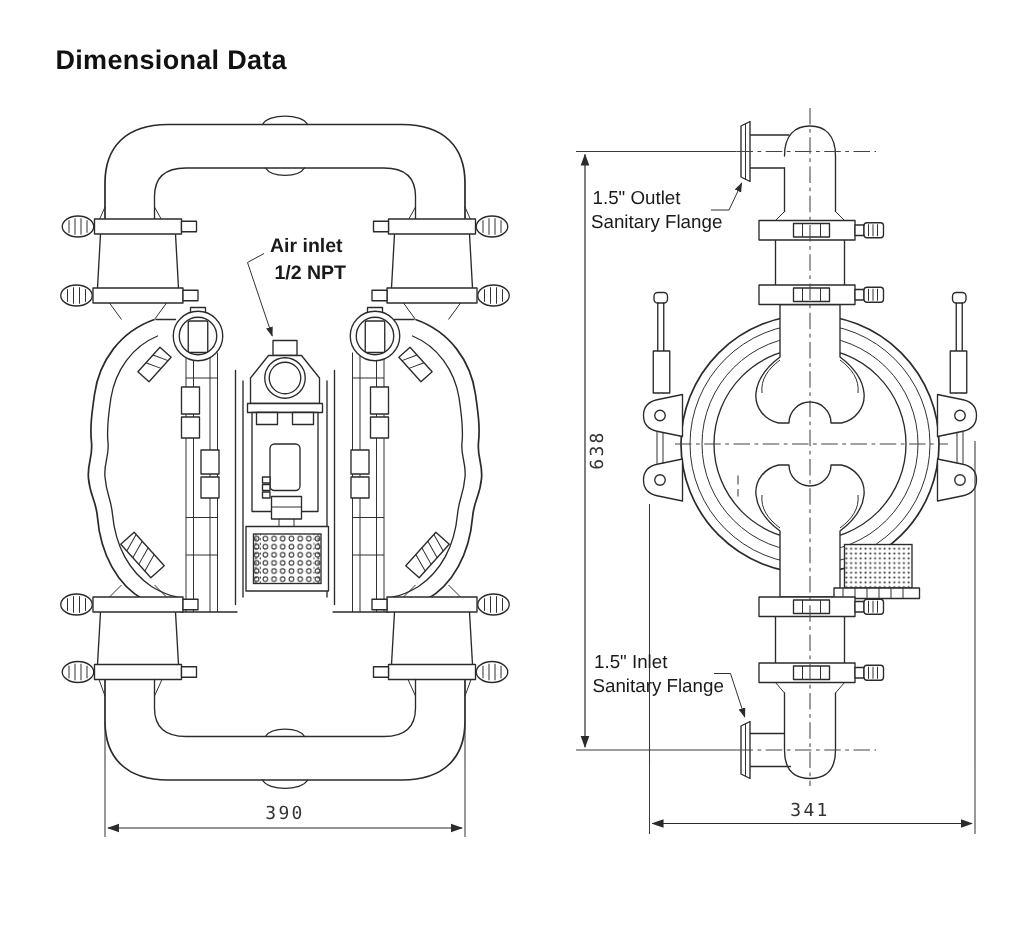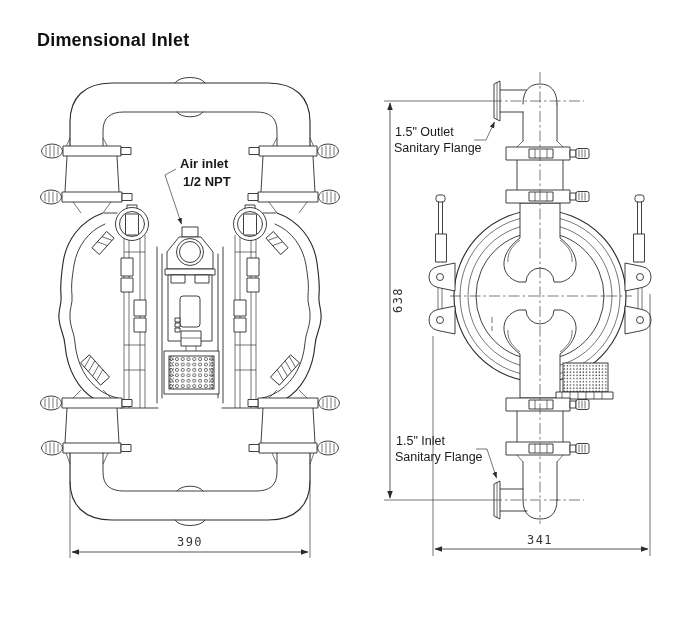--- a/index.html
+++ b/index.html
@@ -18,21 +18,21 @@
   svg .dim{stroke:#2b2b2b;stroke-width:.8;fill:none;}
   svg text{fill:#1a1a1a;}
   svg .lbl{font-family:"Liberation Sans",sans-serif;font-size:12.5px;}
   svg .lblb{font-family:"Liberation Sans",sans-serif;font-size:13px;font-weight:600;}
   svg .dtx{font-family:"DejaVu Sans Mono",monospace;font-size:12px;fill:#333;letter-spacing:1.5px;}
 </style>
 </head>
 <body>
 
 <div class="canvas">
-  <h1 class="page-title">Dimensional Inlet</h1>
+  <h1 class="page-title">Dimensional Data</h1>
 
   <svg width="680" height="623" viewBox="0 0 680 623">
     <defs>
       <marker id="arr" viewBox="0 0 10 10" refX="9.2" refY="5" markerWidth="10" markerHeight="10" orient="auto-start-reverse">
         <path d="M0 1.4 L10 5 L0 8.6 Z" fill="#2b2b2b"></path>
       </marker>
       <pattern id="holes" width="5.8" height="5.4" patternUnits="userSpaceOnUse">
         <circle cx="2.9" cy="2.7" r="1.55" fill="none" stroke="#333" stroke-width="0.7"></circle>
       </pattern>
       <pattern id="stip" width="3.2" height="3.2" patternUnits="userSpaceOnUse">

